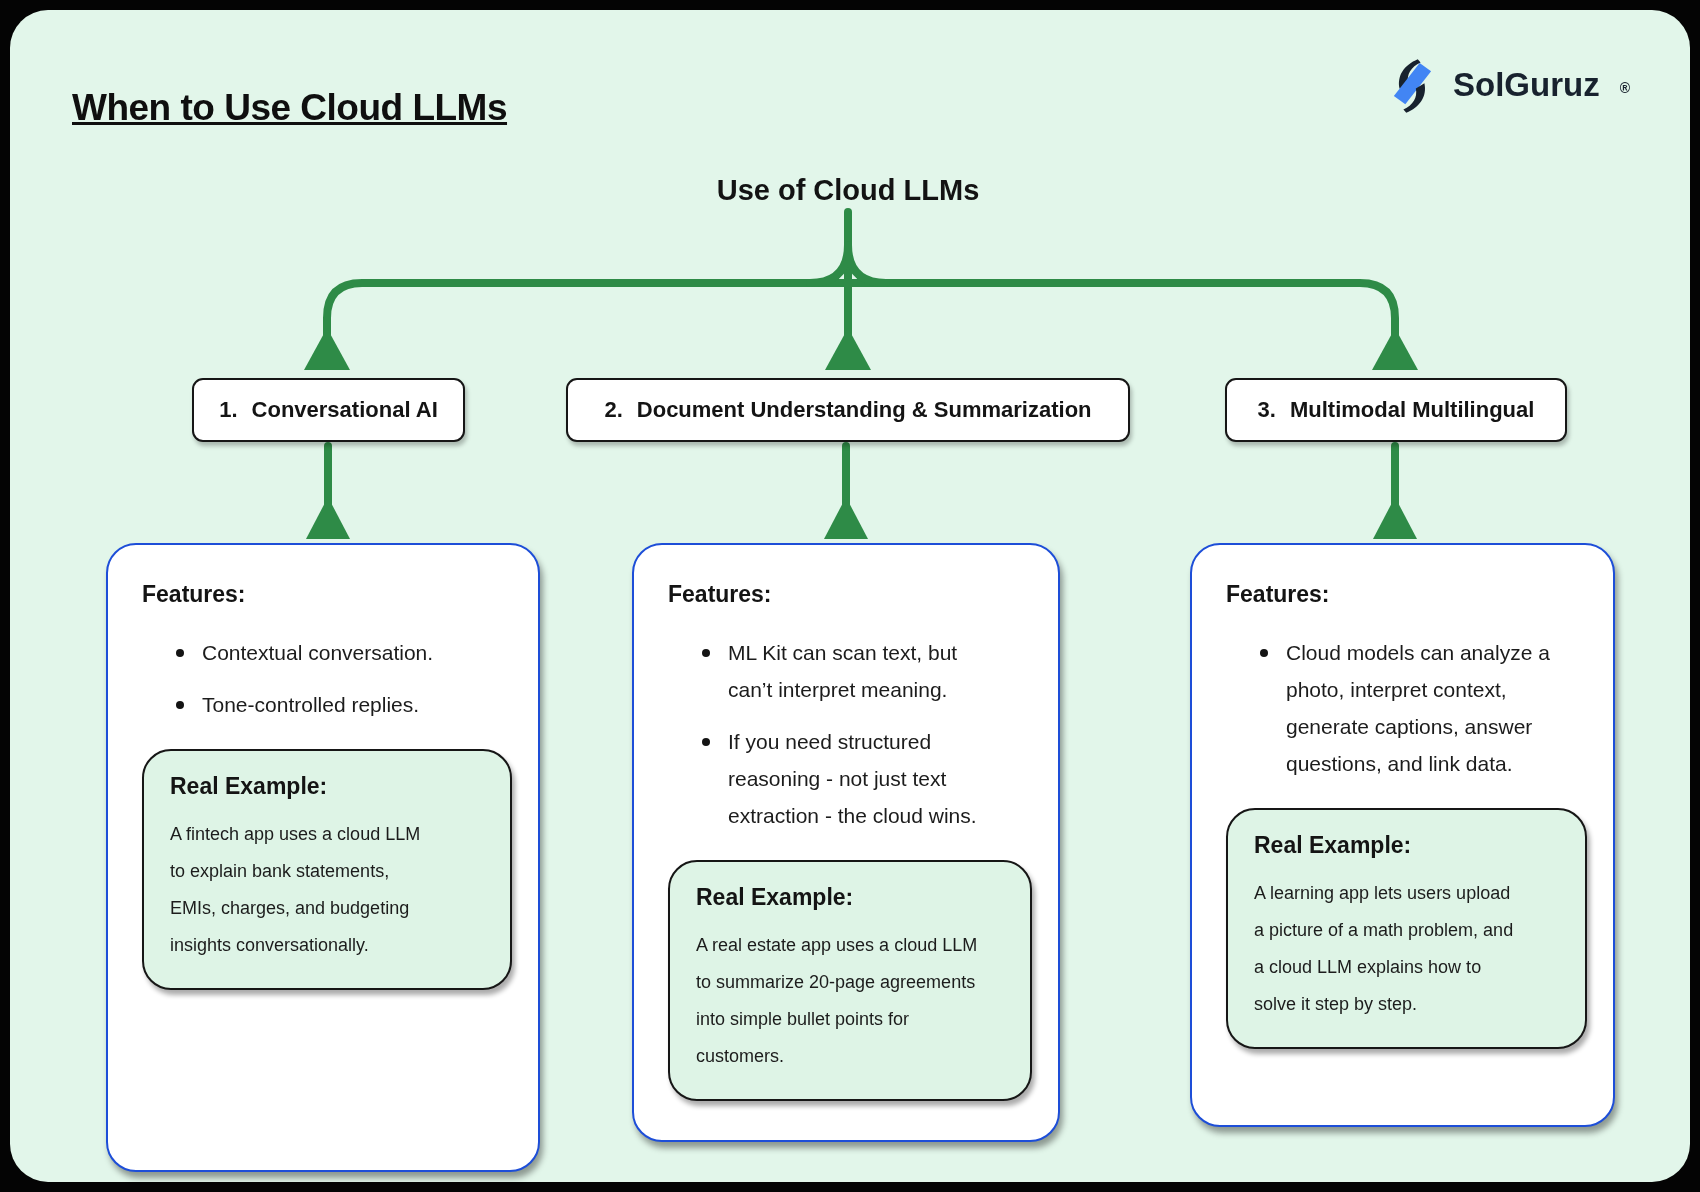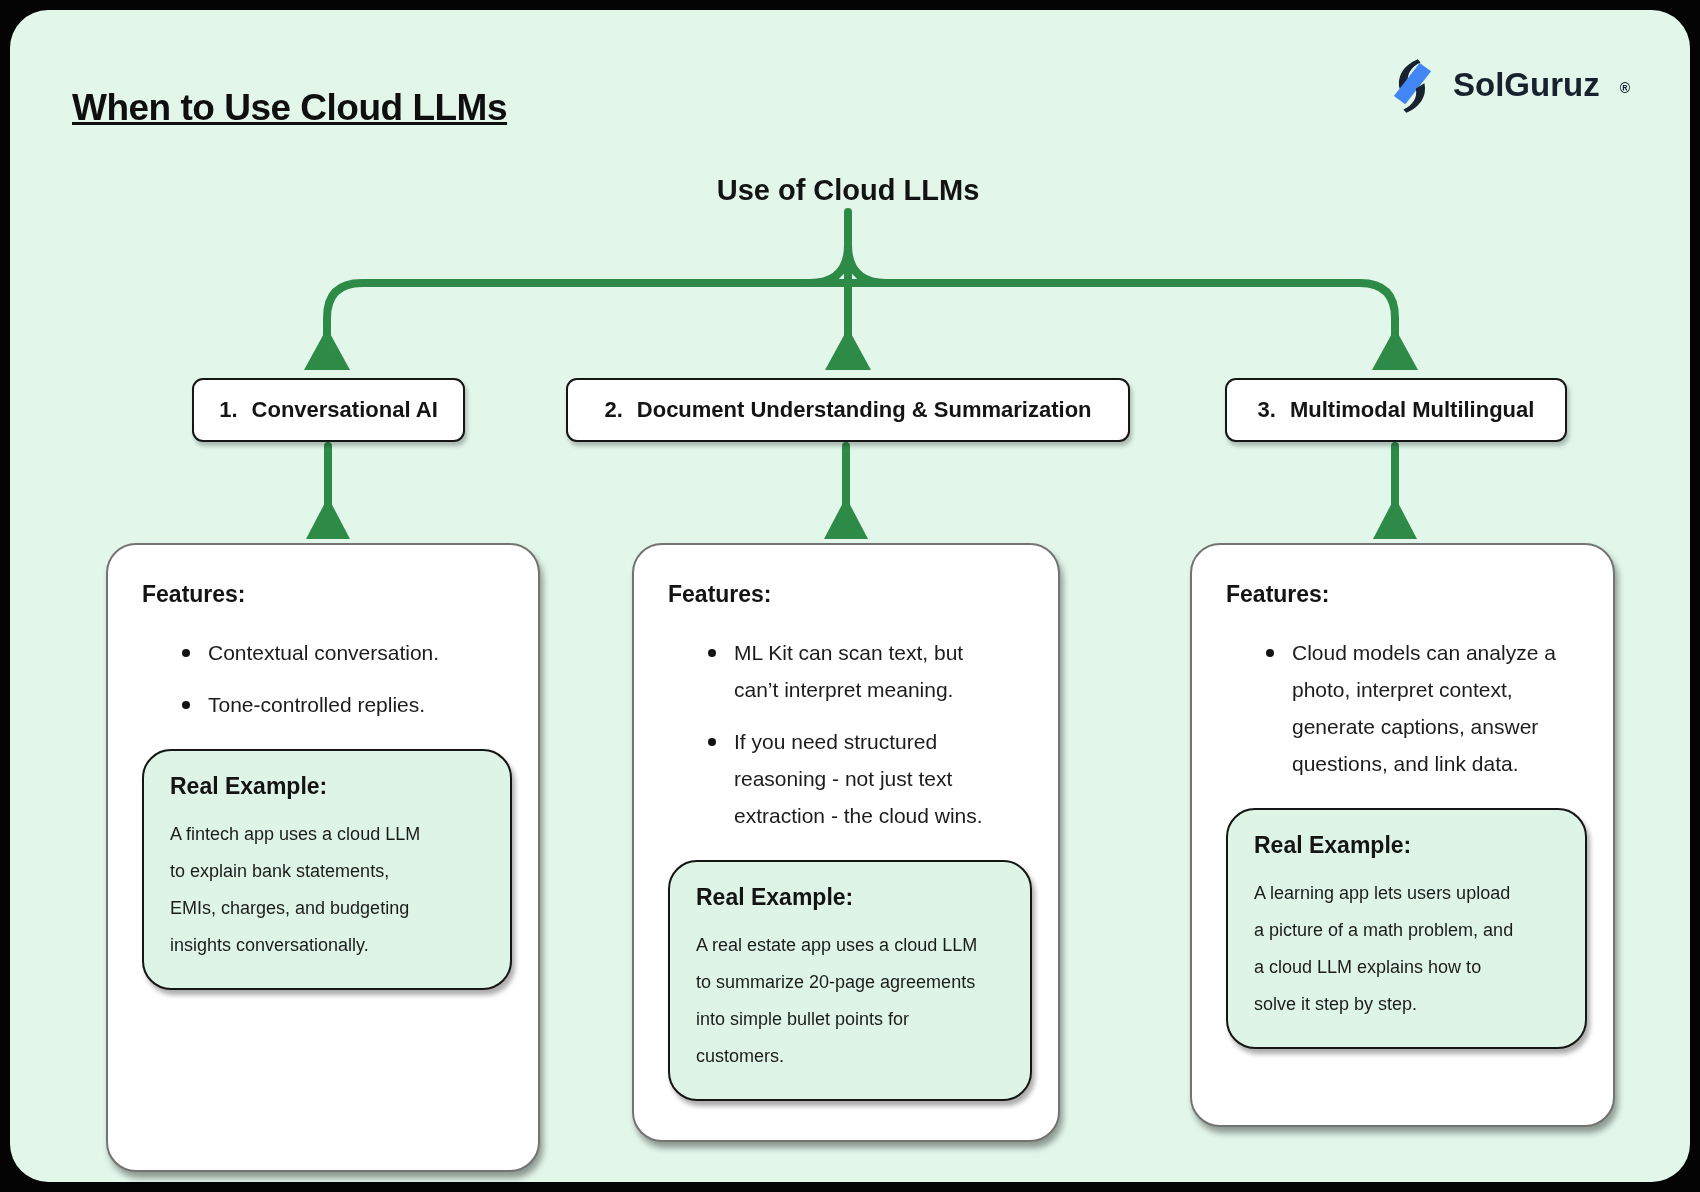--- a/index.html
+++ b/index.html
@@ -37,29 +37,29 @@
     font-size:22px;font-weight:700;color:#141414;
     box-shadow:2px 4px 4px rgba(0,0,0,0.25);
     box-sizing:border-box;
   }
   .node .num{margin-right:14px}
   #node1{left:182px;top:368px;width:273px;height:64px}
   #node2{left:556px;top:368px;width:564px;height:64px}
   #node3{left:1215px;top:368px;width:342px;height:64px}
   
   .card{
-    position:absolute;background:#ffffff;border:2px solid #737373;border-radius:30px;
+    position:absolute;background:#ffffff;border:2px solid #1d4ed8;border-radius:30px;
     box-shadow:3px 6px 6px rgba(0,0,0,0.38);
     padding:36px 26px 26px 34px;box-sizing:border-box;
   }
   #card1{left:96px;top:533px;width:434px;height:629px}
   #card2{left:622px;top:533px;width:428px;height:599px}
   #card3{left:1180px;top:533px;width:425px;height:584px}
   .features-label{font-size:23px;font-weight:700;color:#141414;margin:0 0 26px 0}
-  ul.features{list-style:none;margin:18px;padding:0 0 0 22px}
+  ul.features{list-style:none;margin:12px;padding:0 0 0 22px}
   ul.features li{
     position:relative;font-size:21px;line-height:37px;color:#1c1c1c;
     padding-left:26px;margin-bottom:15px;
   }
   ul.features li::before{
     content:"";position:absolute;left:0;top:15px;width:8px;height:8px;
     border-radius:50%;background:#141414;
   }
   #card1 ul.features li{max-width:270px}
   #card2 ul.features li{max-width:262px}

